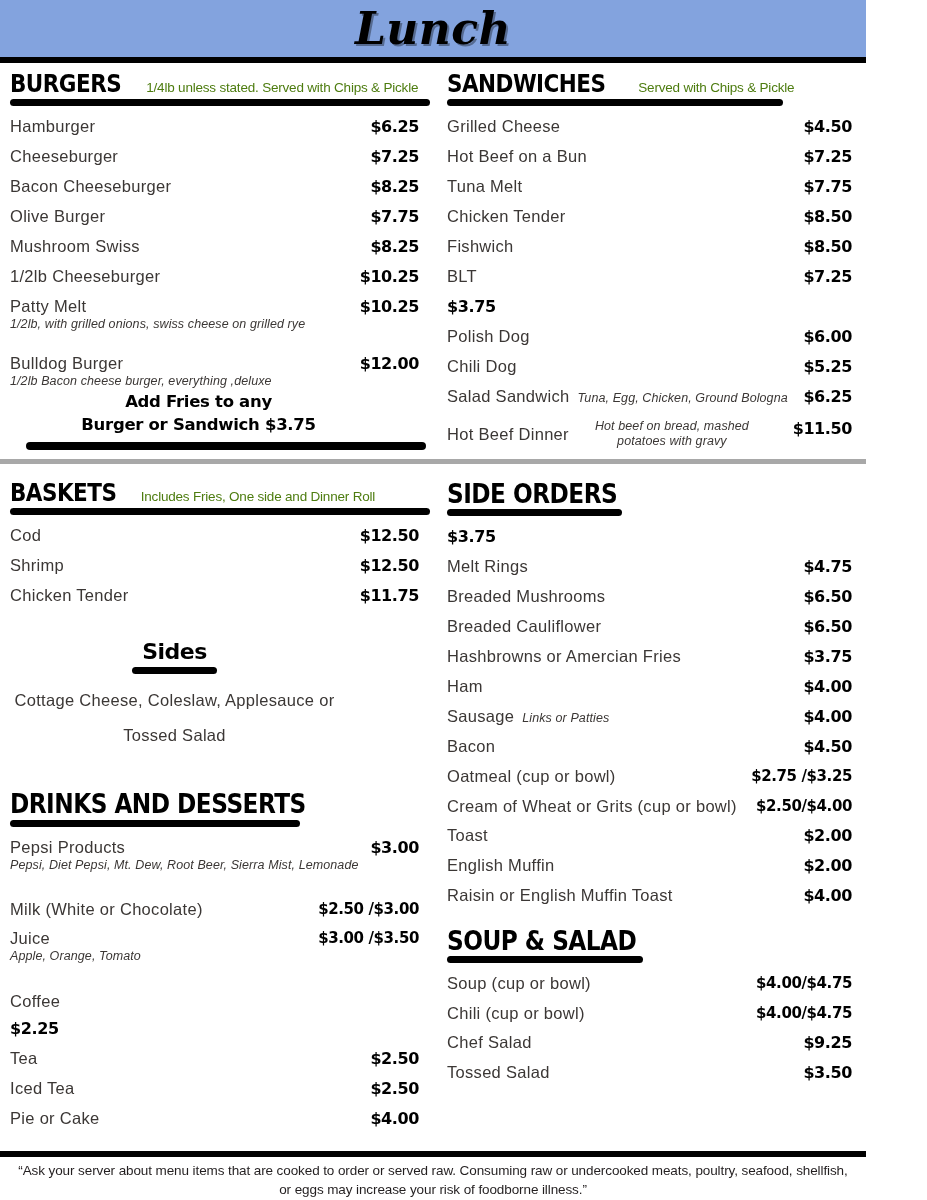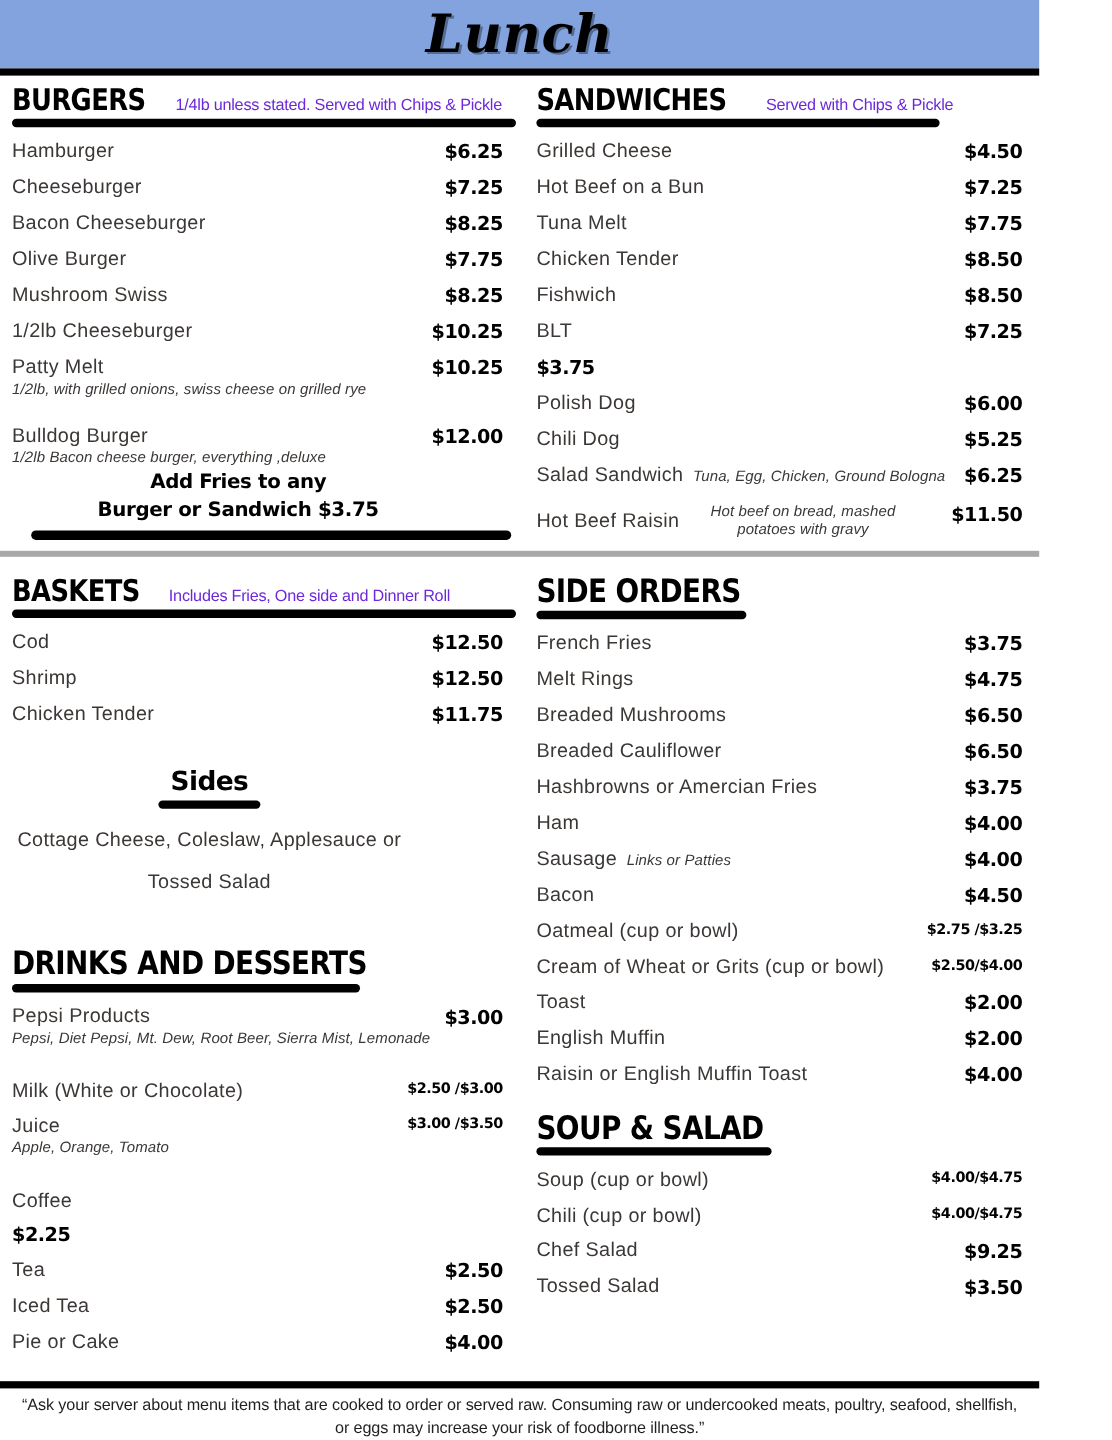--- a/index.html
+++ b/index.html
@@ -50,21 +50,21 @@
     letter-spacing:-0.6px;
     transform:scaleX(0.86);
     transform-origin:left center;
     color:#000;
     line-height:1.05;
     white-space:nowrap;
   }
   .sec-note {
     font-family:"Liberation Sans", sans-serif;
     font-size:13.5px;
-    color:#6d28d9;
+    color:#4d7c0f;
     white-space:nowrap;
     letter-spacing:-0.2px;
   }
   .sec-bar {
     height:7px;
     border-radius:4px;
     background:#000;
     margin-top:2px;
   }
   .bar-w-420 { width:420px; }
@@ -103,21 +103,21 @@
   .item-desc.wrap2 { text-align:center; white-space:normal; max-width:190px; }
   .item-price {
     font-family:"DejaVu Sans", sans-serif;
     font-size:16px;
     font-weight:700;
     color:#000;
     letter-spacing:-0.4px;
     white-space:nowrap;
     flex:none;
   }
-  .item-price.sm { font-size:12px; }
+  .item-price.sm { font-size:15px; }
 
   
   .promo {
     text-align:center;
     font-family:"DejaVu Sans", sans-serif;
     font-weight:700;
     font-size:16.5px;
     letter-spacing:-0.3px;
     color:#000;
     line-height:1.35;
@@ -318,21 +318,21 @@
         </div>
         <div class="item">
           <div class="item-main">
             <span class="item-name">Salad Sandwich</span>
             <span class="item-desc">Tuna, Egg, Chicken, Ground Bologna</span>
           </div>
           <span class="item-price">$6.25</span>
         </div>
         <div class="item" style="padding-top:13px;">
           <div class="item-main" style="align-items:center;">
-            <span class="item-name">Hot Beef Raisin</span>
+            <span class="item-name">Hot Beef Dinner</span>
             <span class="item-desc wrap2">Hot beef on bread, mashed potatoes with gravy</span>
           </div>
           <span class="item-price">$11.50</span>
         </div>
       </div>
     </div>
   </div>
 
   <div class="rule-gray" style="margin-top:9px;"></div>
 
@@ -436,23 +436,20 @@
 
     <div class="col col-right">
 
       <div class="sec">
         <div class="sec-head">
           <span class="sec-title" style="font-size:27px;">SIDE ORDERS</span>
         </div>
         <div class="sec-bar bar-w-175" style="margin-top:1px;"></div>
 
         <div class="item">
-          <div class="item-main">
-            <span class="item-name">French Fries</span>
-          </div>
           <span class="item-price">$3.75</span>
         </div>
         <div class="item">
           <div class="item-main">
             <span class="item-name">Melt Rings</span>
           </div>
           <span class="item-price">$4.75</span>
         </div>
         <div class="item">
           <div class="item-main">

